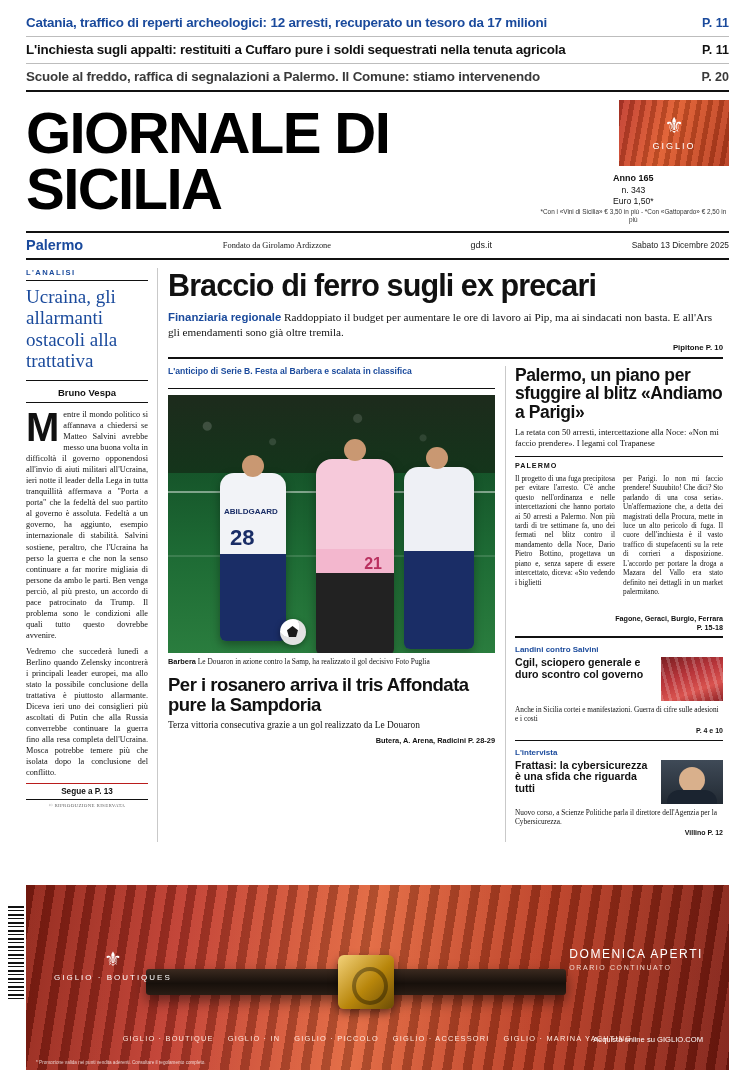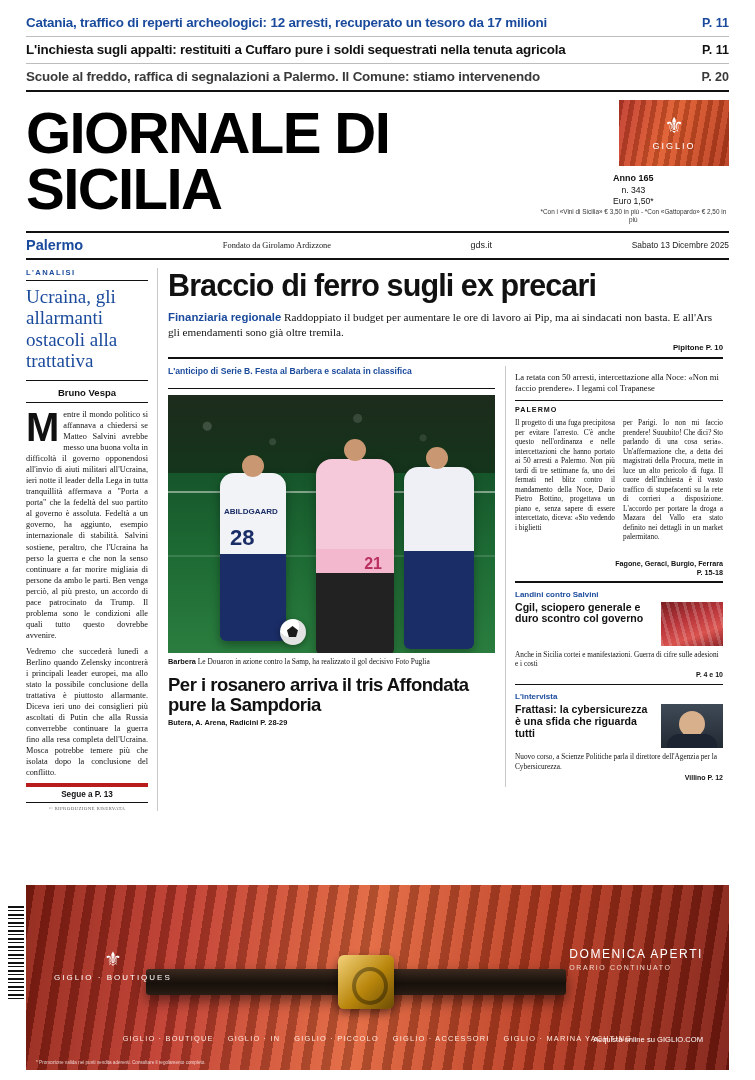--- a/index.html
+++ b/index.html
@@ -111,21 +111,21 @@
     font-family:"Liberation Sans", sans-serif; font-weight:bold;
     font-size:40px; line-height:0.8; float:left; margin:2px 4px 0 0;
   }
   .ltext {
     font-size:8.3px; line-height:1.33; text-align:justify; color:#111;
     hyphens:auto;
   }
   .ltext p { margin:0 0 5px 0; }
   .segue {
     font-family:"Liberation Sans", sans-serif; font-weight:bold; font-size:8.2px;
-    text-align:center; border-top:4px solid #b91c1c; border-bottom:1px solid #111;
+    text-align:center; border-top:1px solid #b91c1c; border-bottom:1px solid #111;
     padding:3px 0; margin-top:5px;
   }
   .riprod { font-size:5px; color:#666; text-align:center; margin-top:3px; letter-spacing:0.3px;}
 
   
   .lead-head {
     font-family:"Liberation Sans", sans-serif; font-weight:bold;
     font-size:30.5px; letter-spacing:-0.9px; line-height:1.02; margin: 2px 0 9px 0;
   }
   .lead-sub { font-size:11.2px; line-height:1.28; margin-bottom:4px; }
@@ -182,21 +182,21 @@
   .photocap {
     font-size:7.4px; line-height:1.3; margin-top:4px; color:#111;
   }
   .photocap b { font-family:"Liberation Sans", sans-serif; }
   .sub-head {
     font-family:"Liberation Sans", sans-serif; font-weight:bold;
     font-size:18.5px; line-height:1.07; letter-spacing:-0.5px; margin-top:8px;
   }
   .sub-desc { font-size:9.4px; line-height:1.3; margin-top:5px; }
   .sub-credit {
-    text-align:left; font-family:"Liberation Sans", sans-serif; font-size:7.4px;
+    text-align:right; font-family:"Liberation Sans", sans-serif; font-size:7.4px;
     font-weight:bold; margin-top:4px; border-top:0;
   }
 
   
   .r-head {
     font-family:"Liberation Sans", sans-serif; font-weight:bold;
     font-size:17.5px; line-height:1.05; letter-spacing:-0.4px;
   }
   .r-sub { font-size:8.6px; line-height:1.3; margin-top:6px; padding-bottom:6px; border-bottom:1px solid #111; }
   .r-tag {
@@ -359,24 +359,26 @@
             <div class="player p-c"></div>
             <div class="head-c" style="left:258px;top:52px;"></div>
             <div class="ball"></div>
           </div>
 
           <div class="photocap">
             <b>Barbera</b><span> Le Douaron in azione contro la Samp, ha realizzato il gol decisivo Foto Puglia</span>
           </div>
 
           <div class="sub-head">Per i rosanero arriva il tris Affondata pure la Sampdoria</div>
+          <div class="sub-desc">Terza vittoria consecutiva grazie a un gol realizzato da Le Douaron</div>
           <div class="sub-credit">Butera, A. Arena, Radicini  P. 28-29</div>
         </div>
 
         <div class="lower-right">
+          <div class="r-head">Palermo, un piano per sfuggire al blitz «Andiamo a Parigi»</div>
           <div class="r-sub">La retata con 50 arresti, intercettazione alla Noce: «Non mi faccio prendere». I legami col Trapanese</div>
           <div class="r-tag">PALERMO</div>
           <div class="two-col">
             <p>Il progetto di una fuga precipitosa per evitare l'arresto. C'è anche questo nell'ordinanza e nelle intercettazioni che hanno portato ai 50 arresti a Palermo. Non più tardi di tre settimane fa, uno dei fermati nel blitz contro il mandamento della Noce, Dario Pietro Bottino, progettava un piano e, senza sapere di essere intercettato, diceva: «Sto vedendo i biglietti</p>
             <p>per Parigi. Io non mi faccio prendere! Suuubito! Che dici? Sto parlando di una cosa seria». Un'affermazione che, a detta dei magistrati della Procura, mette in luce un alto pericolo di fuga. Il cuore dell'inchiesta è il vasto traffico di stupefacenti su la rete di corrieri a disposizione. L'accordo per portare la droga a Mazara del Vallo era stato definito nei dettagli in un market palermitano.</p>
           </div>
           <div class="r-credit">
             <span>Fagone, Geraci, Burgio, Ferrara</span><br>
             <span>P. 15-18</span>
           </div>

